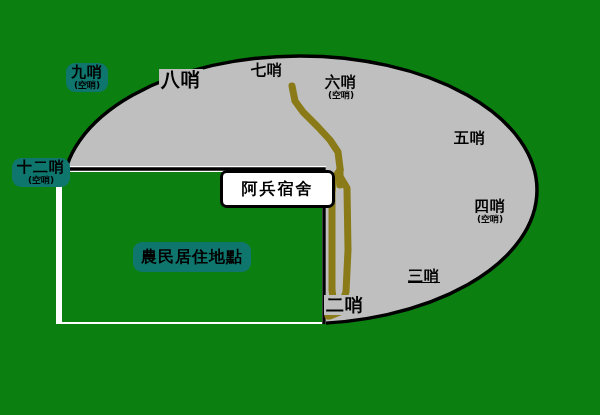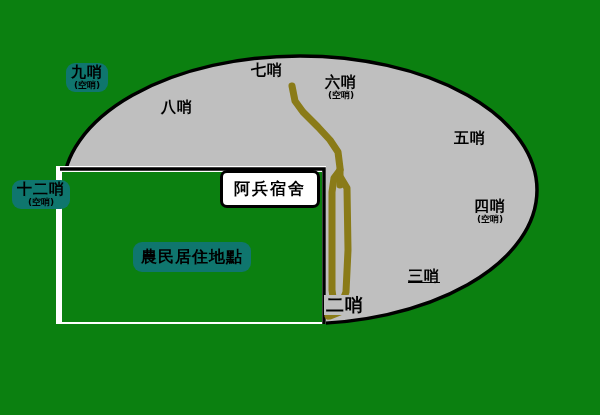--- a/index.html
+++ b/index.html
@@ -133,35 +133,35 @@
 
   <div class="label on-grey" style="left:323px;top:74px;font-size:15px;">
     <span>六哨</span>
     <span class="sub">(空哨)</span>
   </div>
 
   <div class="label on-grey" style="left:249px;top:62px;font-size:15px;">
     <span>七哨</span>
   </div>
 
-  <div class="label on-grey" style="left:159px;top:99px;font-size:15px;">
+  <div class="label on-grey" style="left:159px;top:69px;font-size:19px;">
     <span>八哨</span>
   </div>
 
   <div class="label" style="left:66px;top:63px;font-size:15px;">
     <span>九哨</span>
     <span class="sub">(空哨)</span>
   </div>
 
-  <div class="label" style="left:12px;top:180px;font-size:15px;">
+  <div class="label" style="left:12px;top:158px;font-size:15px;">
     <span>十二哨</span>
     <span class="sub">(空哨)</span>
   </div>
 
-  <div class="boxed" style="left:220px;top:170px;width:100px;height:38px;font-size:16px;">
+  <div class="boxed" style="left:220px;top:170px;width:115px;height:38px;font-size:16px;">
     <span>阿兵宿舍</span>
   </div>
 
   <div class="label" style="left:133px;top:242px;font-size:16px;padding:6px 8px;">
     <span>農民居住地點</span>
   </div>
 
 
 </div>
 

